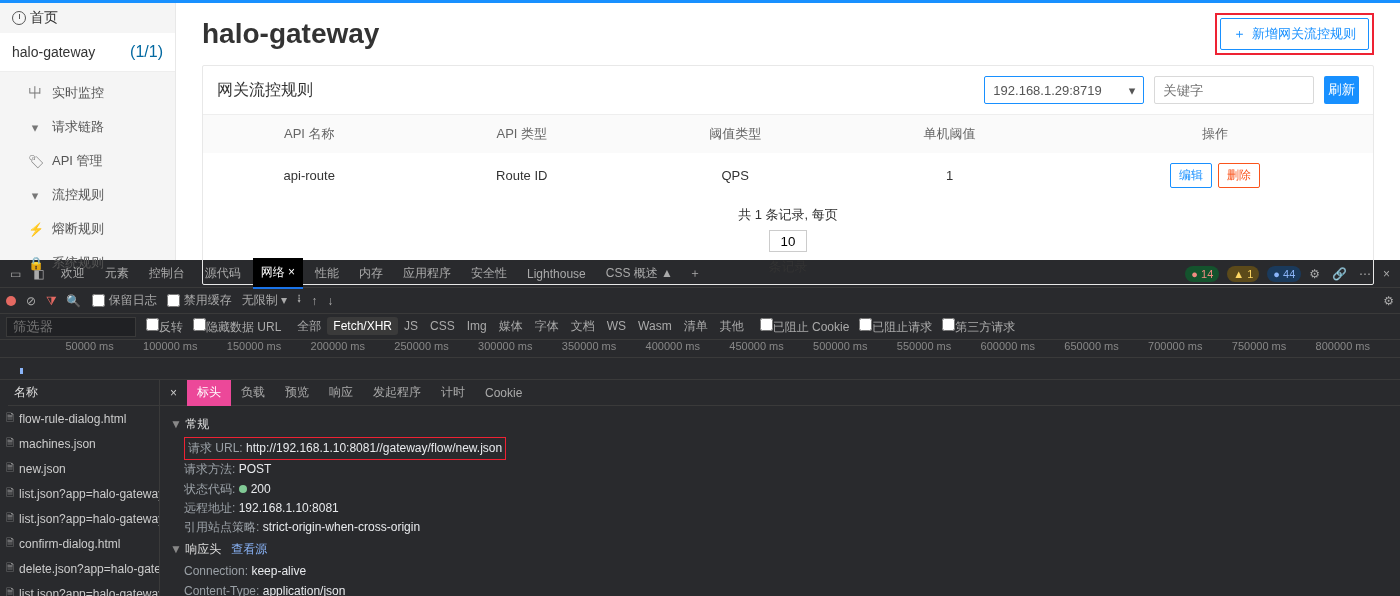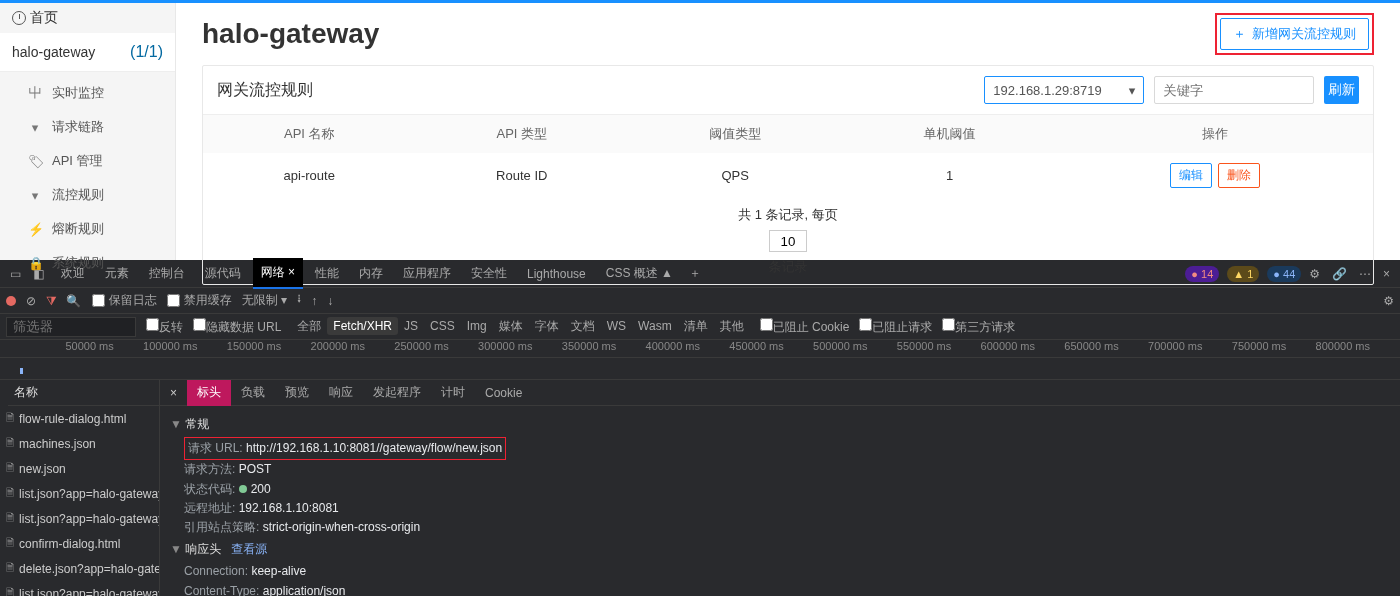--- a/index.html
+++ b/index.html
@@ -40,21 +40,21 @@
 .pager { display:flex; justify-content:flex-end; align-items:center; gap:6px; padding:8px 14px; color:#333; font-size:13px;flex-direction:column; }
 .pager input { width: 38px; height: 22px; border:1px solid #ccc; text-align:center; }
 
 
 .devtools { height: 336px; background: #292a2d; color: #ccc; display:flex; flex-direction:column; font-size:12px; }
 .dt-tabs { display:flex; align-items:center; height:28px; border-bottom:1px solid #3a3a3a; padding:0 6px; gap:4px; }
 .dt-tabs .tab { padding:6px 8px; color:#aaa; cursor:pointer; }
 .dt-tabs .tab.active { color:#fff; background:#000; border-bottom:2px solid #1a73e8; }
 .dt-tabs .spacer { flex:1; }
 .dt-tabs .badge { padding:2px 6px; border-radius:8px; font-size:11px; margin-left:4px; }
-.badge.err{ background:#4c1d95; color:#f28b82; } .badge.warn{ background:#5c4a1a; color:#fdd663; } .badge.info{ background:#1a3a5c; color:#8ab4f8; }
+.badge.err{ background:#14532d; color:#f28b82; } .badge.warn{ background:#5c4a1a; color:#fdd663; } .badge.info{ background:#1a3a5c; color:#8ab4f8; }
 .dt-tabs .ic { color:#aaa; padding:0 4px; cursor:pointer; }
 
 .dt-toolbar { display:flex; align-items:center; height:26px; border-bottom:1px solid #3a3a3a; padding:0 6px; gap:10px; color:#aaa; }
 .dt-toolbar .rec-dot{ width:10px; height:10px; border-radius:50%; background:#e46962; }
 .dt-toolbar label{ display:flex; align-items:center; gap:4px; }
 .dt-toolbar input[type=checkbox]{ accent-color:#8ab4f8; }
 
 .dt-filter { display:flex; align-items:center; height:26px; border-bottom:1px solid #3a3a3a; padding:0 6px; gap:10px; color:#aaa; }
 .dt-filter input.flt{ background:#202124; border:1px solid #3a3a3a; color:#ccc; height:20px; padding:0 6px; width:130px; }
 .dt-filter .chip{ padding:2px 6px; cursor:pointer; }
@@ -68,21 +68,21 @@
 .dt-body { display:flex; flex:1; overflow:hidden; }
 .dt-left { width:160px; border-right:1px solid #3a3a3a; }
 .dt-left .hd{ padding:4px 6px; color:#ddd; border-bottom:1px solid #3a3a3a;margin-left:8px; }
 .dt-left .file{ padding:4px 6px; display:flex; align-items:center; gap:5px; white-space:nowrap; overflow:hidden; text-overflow:ellipsis; cursor:pointer; }
 .dt-left .file::before{ content:"🗎"; font-size:10px; color:#aaa; }
 
 .dt-right { flex:1; display:flex; flex-direction:column; }
 .dt-subtabs{ display:flex; align-items:center; border-bottom:1px solid #3a3a3a; height:26px; }
 .dt-subtabs .x{ padding:0 10px; cursor:pointer; }
 .dt-subtabs .stab{ padding:5px 10px; cursor:pointer; color:#aaa; }
-.dt-subtabs .stab.active{ color:#fff; background:#be185d;font-family:Liberation Serif, serif; }
+.dt-subtabs .stab.active{ color:#fff; background:#ec4899;font-family:Liberation Serif, serif; }
 .dt-content{ padding:6px 10px; font-family: Menlo, Consolas, monospace; font-size:12px; line-height:1.6; }
 .dt-content .sect{ color:#ddd; padding:3px 0; }
 .dt-content .sect::before{ content:"▼ "; color:#888; }
 .dt-content .row{ padding-left:14px; }
 .dt-content .k{ color:#9aa0a6; }
 .dt-content .v{ color:#e8eaed; }
 .dt-content .ok{ display:inline-block; width:8px; height:8px; border-radius:50%; background:#81c995; margin-right:4px; }
 .hl-box{ border:1.5px solid #e23; display:inline-block; padding:1px 3px; }
 </style>
 </head>

